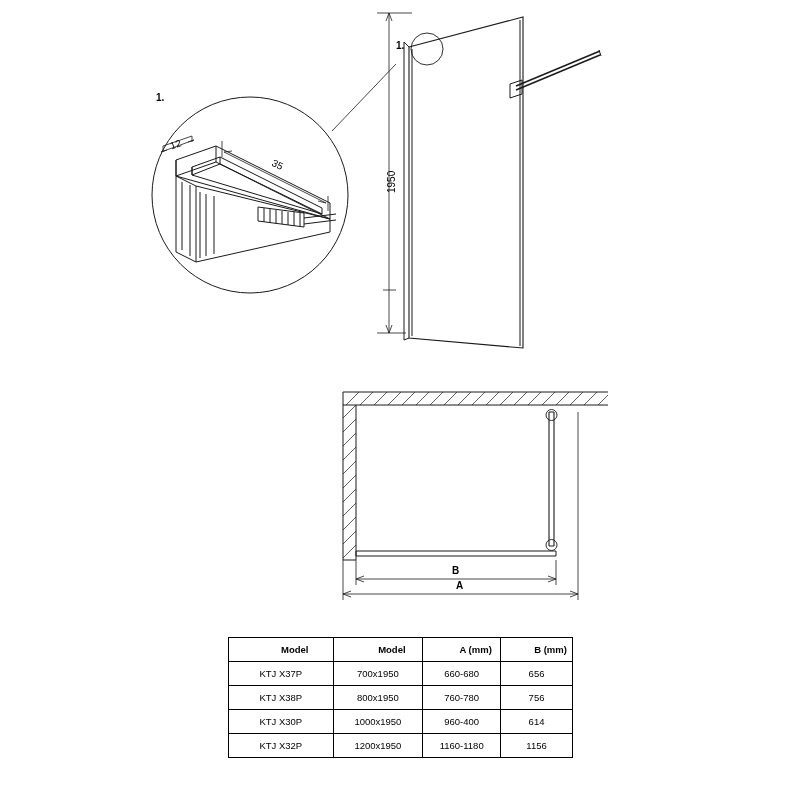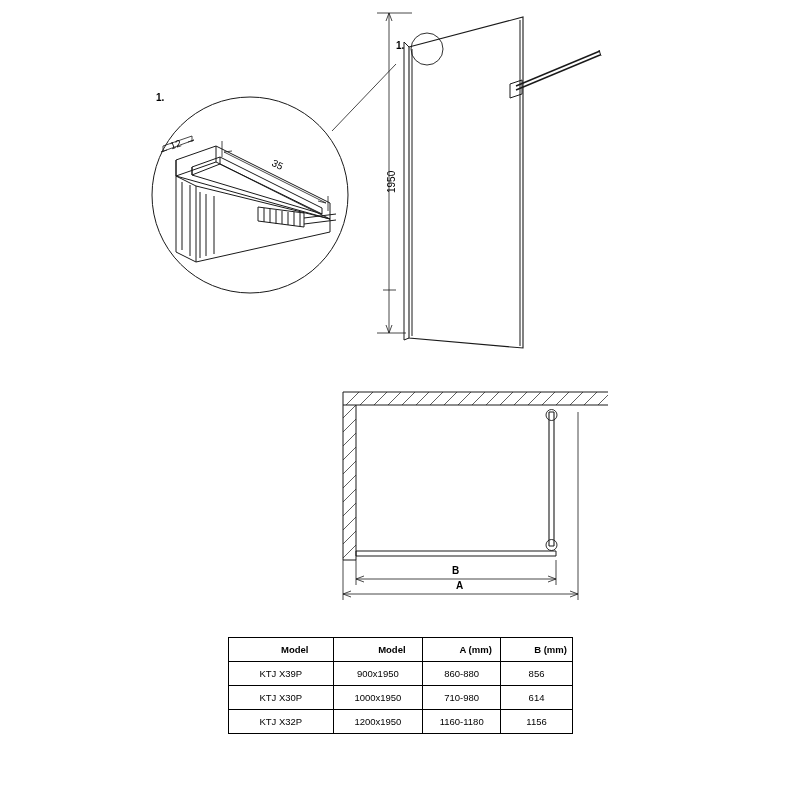--- a/index.html
+++ b/index.html
@@ -246,29 +246,35 @@
       <thead>
         <tr>
           <th>Model</th>
           <th>Model</th>
           <th>A (mm)</th>
           <th>B (mm)</th>
         </tr>
       </thead>
       <tbody>
         <tr>
-          <td>KTJ X39P</td>
-          <td>900x1950</td>
-          <td>860-880</td>
-          <td>856</td>
+          <td>KTJ X37P</td>
+          <td>700x1950</td>
+          <td>660-680</td>
+          <td>656</td>
+        </tr>
+        <tr>
+          <td>KTJ X38P</td>
+          <td>800x1950</td>
+          <td>760-780</td>
+          <td>756</td>
         </tr>
         <tr>
           <td>KTJ X30P</td>
           <td>1000x1950</td>
-          <td>710-980</td>
+          <td>960-400</td>
           <td>614</td>
         </tr>
         <tr>
           <td>KTJ X32P</td>
           <td>1200x1950</td>
           <td>1160-1180</td>
           <td>1156</td>
         </tr>
       </tbody>
     </table>

